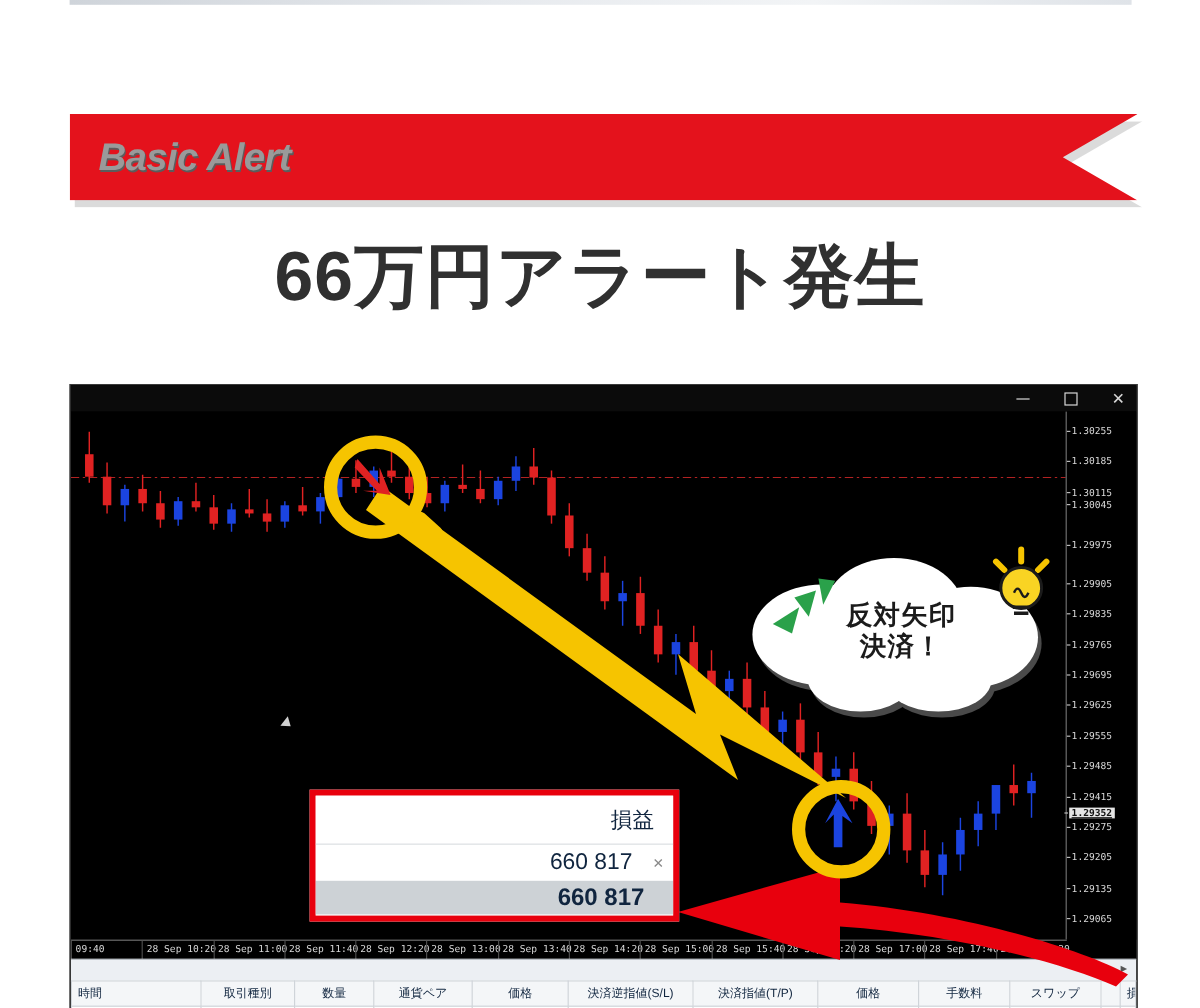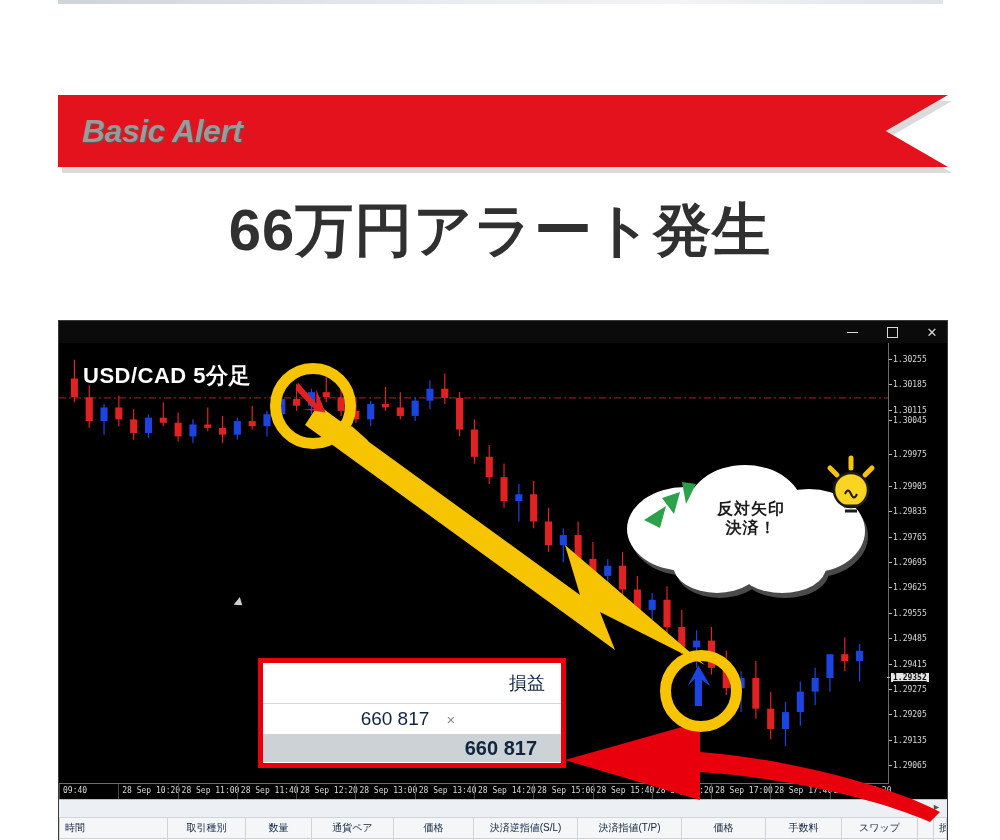--- a/index.html
+++ b/index.html
@@ -76,28 +76,28 @@
 
   
   .ring{position:absolute;border:11px solid #F6C400;border-radius:50%;box-sizing:border-box;}
   .ring-1{left:270px;top:363px;width:86px;height:86px;}
   .ring-2{left:660px;top:650px;width:82px;height:82px;}
   .ring-handle{position:absolute;background:#F6C400;border-radius:5px;}
 
   .cloud{position:absolute;left:620px;top:462px;width:262px;height:140px;}
   .cloud svg{position:absolute;inset:0;}
   .cloud-text{position:absolute;left:0;top:38px;width:262px;text-align:center;
-    font-size:16px;font-weight:bold;color:#1b1b1b;line-height:1.18;letter-spacing:1px;}
+    font-size:22px;font-weight:bold;color:#1b1b1b;line-height:1.18;letter-spacing:1px;}
 
   
   .popup{position:absolute;left:258px;top:658px;width:308px;height:110px;
     border:5px solid #E8000D;background:#fff;box-sizing:border-box;overflow:hidden;}
   .popup-hdr{height:40px;line-height:40px;text-align:right;padding-right:16px;
     font-size:18px;color:#10253f;border-bottom:1px solid #d6dade;background:#fff;}
-  .popup-val{height:30px;line-height:30px;text-align:center;padding-right:8px;
+  .popup-val{height:30px;line-height:30px;text-align:right;padding-right:8px;
     font-size:19px;color:#10253f;background:#fff;}
   .popup-val .x{color:#8a8a8a;margin-left:12px;font-size:15px;}
   .popup-tot{height:28px;line-height:28px;text-align:right;padding-right:24px;
     font-size:20px;font-weight:bold;color:#10253f;background:#cdd2d6;}
 
   .cursor{position:absolute;left:236px;top:598px;width:0;height:0;
     border-left:7px solid #d0d0d0;border-top:5px solid transparent;
     border-bottom:5px solid transparent;transform:rotate(38deg);}
   svg.overlay{position:absolute;left:0;top:0;width:1000px;height:840px;pointer-events:none;}
 </style>
@@ -126,21 +126,20 @@
             <span class="bar"></span>
           </div>
         <div class="winbtn">
             <span class="sq"></span>
           </div>
         <div class="winbtn">✕</div>
       </div>
     </div>
 
     <div class="chart-pane">
-      <div class="chart-label">USD/CAD 5分足</div>
       <svg id="candles-svg" width="830" height="440">
           <line x1="0" x2="830" y1="54.924369747898666" y2="54.924369747898666" stroke="#b22222" stroke-width="1" stroke-dasharray="7,3,2,3"></line>
           <line x1="15.407407407407408" x2="15.407407407407408" y1="16.806722689082427" y2="59.34873949580413" stroke="#E02222" stroke-width="1.2"></line>
           <rect x="11.851851851851853" y="35.52521008403453" width="7.111111111111111" height="18.718487394959666" fill="#E02222"></rect>
           <line x1="30.222222222222225" x2="30.222222222222225" y1="42.33193277310941" y2="84.87394957983867" stroke="#E02222" stroke-width="1.2"></line>
           <rect x="26.66666666666667" y="54.2436974789942" width="7.111111111111111" height="23.823529411762046" fill="#E02222"></rect>
           <line x1="45.03703703703704" x2="45.03703703703704" y1="61.05042016806907" y2="91.68067226891354" stroke="#1B44E0" stroke-width="1.2"></line>
           <rect x="41.48148148148148" y="64.4537815126065" width="7.111111111111111" height="13.613445378149748" fill="#1B44E0"></rect>
           <line x1="59.85185185185185" x2="59.85185185185185" y1="52.54201680672926" y2="83.17226890756618" stroke="#E02222" stroke-width="1.2"></line>
           <rect x="56.29629629629629" y="64.4537815126065" width="7.111111111111111" height="11.911764705884792" fill="#E02222"></rect>

